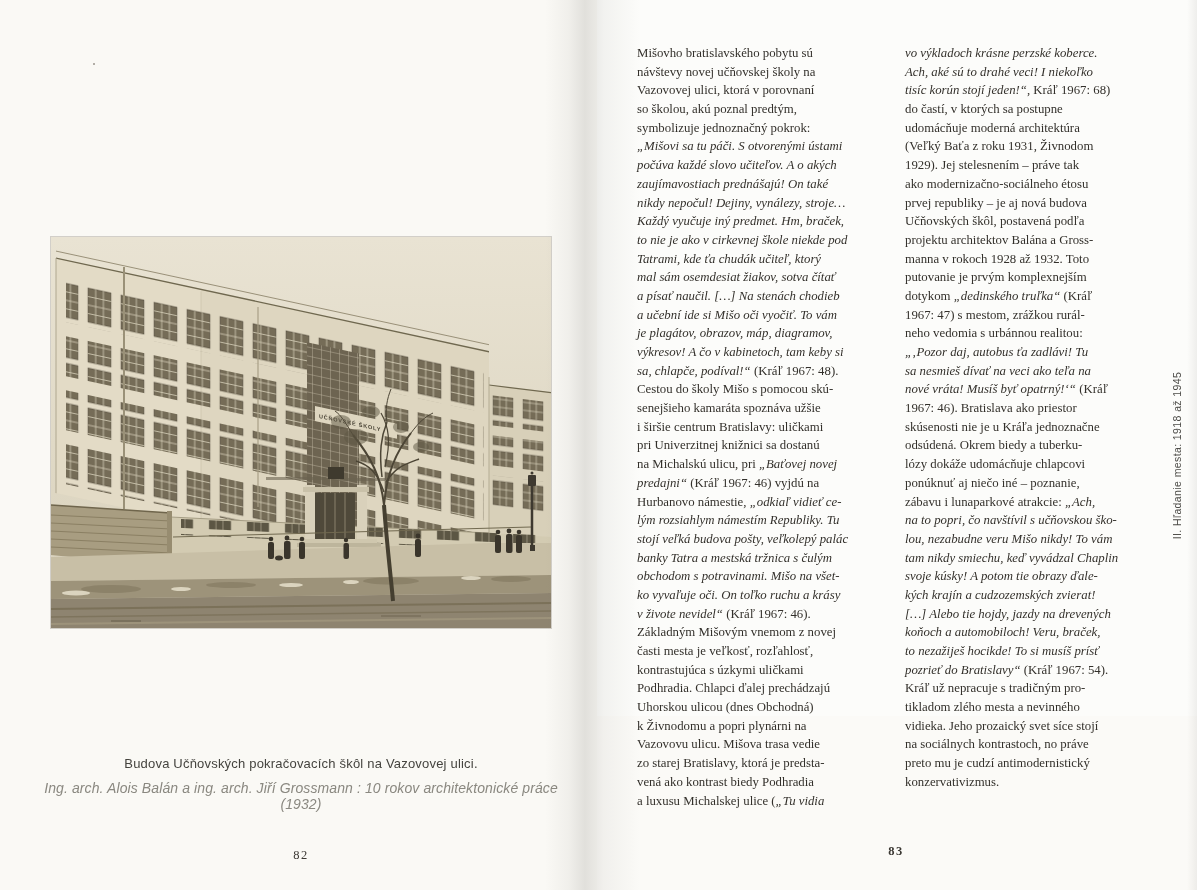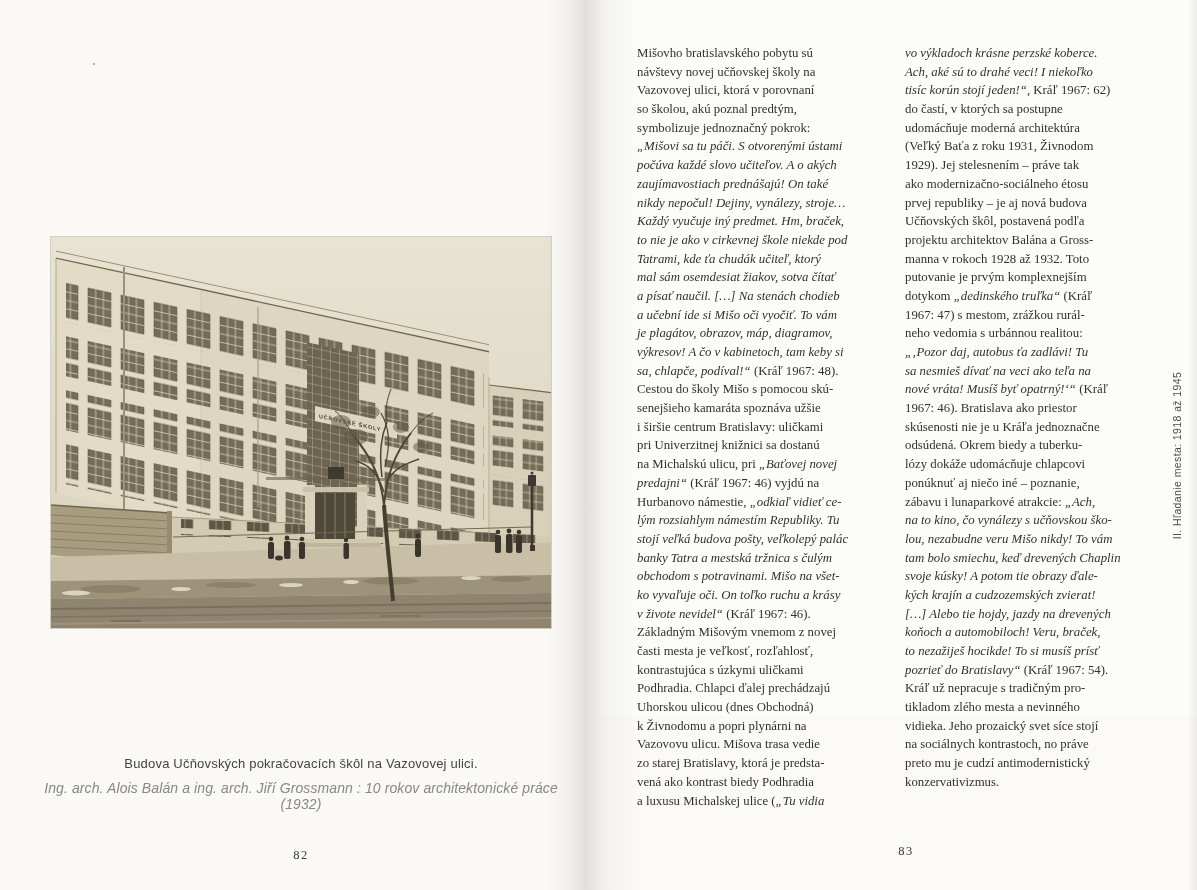--- a/index.html
+++ b/index.html
@@ -15,21 +15,21 @@
   .photo{position:absolute;left:51px;top:237px;width:500px;height:391px;
          outline:1px solid rgba(90,85,70,0.25);}
   .cap1{position:absolute;left:51px;top:756px;width:500px;text-align:center;
         font-family:"Liberation Sans",sans-serif;font-size:13px;font-weight:normal;
         color:#45443f;letter-spacing:0.2px;}
   .cap2{position:absolute;left:26px;top:780px;width:550px;text-align:center;
         font-family:"Liberation Sans",sans-serif;font-size:14px;font-style:italic;
         color:#8a8880;letter-spacing:0.1px;}
   .pnum{position:absolute;font-size:12.5px;color:#3b3833;letter-spacing:1.5px;text-align:center;}
   .pnum-l{left:51px;top:848px;width:500px;}
-  .pnum-r{left:50px;top:844px;width:518px;}
+  .pnum-r{left:40px;top:844px;width:518px;font-weight:bold;}
   .col{position:absolute;top:44px;width:252px;font-size:12.8px;line-height:18.7px;}
   .col-1{left:40px;}
   .col-2{left:308px;}
   .tl{white-space:nowrap;height:18.7px;}
   .it{font-style:italic;}
   .mlabel{position:absolute;left:466px;top:448px;width:230px;height:15px;text-align:center;
         transform:rotate(-90deg);font-family:"Liberation Sans",sans-serif;font-size:10.5px;
         color:#4c4b47;letter-spacing:0.4px;white-space:nowrap;}
   .speck{position:absolute;left:93px;top:63px;width:2px;height:2px;background:#9a958d;border-radius:50%;}
 </style>
@@ -257,21 +257,21 @@
         <div class="tl"><span>Uhorskou ulicou (dnes Obchodná)</span></div>
         <div class="tl"><span>k Živnodomu a popri plynárni na</span></div>
         <div class="tl"><span>Vazovovu ulicu. Mišova trasa vedie</span></div>
         <div class="tl"><span>zo starej Bratislavy, ktorá je predsta-</span></div>
         <div class="tl"><span>vená ako kontrast biedy Podhradia</span></div>
         <div class="tl"><span>a luxusu Michalskej ulice (</span><span class="it">„Tu vidia</span></div>
       </div>
     <div class="col col-2">
         <div class="tl"><span class="it">vo výkladoch krásne perzské koberce.</span></div>
         <div class="tl"><span class="it">Ach, aké sú to drahé veci! I niekoľko</span></div>
-        <div class="tl"><span class="it">tisíc korún stojí jeden!“</span><span>, Kráľ 1967: 62)</span></div>
+        <div class="tl"><span class="it">tisíc korún stojí jeden!“</span><span>, Kráľ 1967: 68)</span></div>
         <div class="tl"><span>do častí, v ktorých sa postupne</span></div>
         <div class="tl"><span>udomácňuje moderná architektúra</span></div>
         <div class="tl"><span>(Veľký Baťa z roku 1931, Živnodom</span></div>
         <div class="tl"><span>1929). Jej stelesnením – práve tak</span></div>
         <div class="tl"><span>ako modernizačno-sociálneho étosu</span></div>
         <div class="tl"><span>prvej republiky – je aj nová budova</span></div>
         <div class="tl"><span>Učňovských škôl, postavená podľa</span></div>
         <div class="tl"><span>projektu architektov Balána a Gross-</span></div>
         <div class="tl"><span>manna v rokoch 1928 až 1932. Toto</span></div>
         <div class="tl"><span>putovanie je prvým komplexnejším</span></div>
@@ -280,23 +280,23 @@
         <div class="tl"><span>neho vedomia s urbánnou realitou:</span></div>
         <div class="tl"><span class="it">„‚Pozor daj, autobus ťa zadlávi! Tu</span></div>
         <div class="tl"><span class="it">sa nesmieš dívať na veci ako teľa na</span></div>
         <div class="tl"><span class="it">nové vráta! Musíš byť opatrný!‘“</span><span> (Kráľ</span></div>
         <div class="tl"><span>1967: 46). Bratislava ako priestor</span></div>
         <div class="tl"><span>skúsenosti nie je u Kráľa jednoznačne</span></div>
         <div class="tl"><span>odsúdená. Okrem biedy a tuberku-</span></div>
         <div class="tl"><span>lózy dokáže udomácňuje chlapcovi</span></div>
         <div class="tl"><span>ponúknuť aj niečo iné – poznanie,</span></div>
         <div class="tl"><span>zábavu i lunaparkové atrakcie: </span><span class="it">„Ach,</span></div>
-        <div class="tl"><span class="it">na to kino, čo vynálezy s učňovskou ško-</span></div>
+        <div class="tl"><span class="it">na to popri, čo navštívil s učňovskou ško-</span></div>
         <div class="tl"><span class="it">lou, nezabudne veru Mišo nikdy! To vám</span></div>
-        <div class="tl"><span class="it">tam bolo smiechu, keď drevených Chaplin</span></div>
+        <div class="tl"><span class="it">tam nikdy smiechu, keď vyvádzal Chaplin</span></div>
         <div class="tl"><span class="it">svoje kúsky! A potom tie obrazy ďale-</span></div>
         <div class="tl"><span class="it">kých krajín a cudzozemských zvierat!</span></div>
         <div class="tl"><span class="it">[…] Alebo tie hojdy, jazdy na drevených</span></div>
         <div class="tl"><span class="it">koňoch a automobiloch! Veru, braček,</span></div>
         <div class="tl"><span class="it">to nezažiješ hocikde! To si musíš prísť</span></div>
         <div class="tl"><span class="it">pozrieť do Bratislavy“</span><span> (Kráľ 1967: 54).</span></div>
         <div class="tl"><span>Kráľ už nepracuje s tradičným pro-</span></div>
         <div class="tl"><span>tikladom zlého mesta a nevinného</span></div>
         <div class="tl"><span>vidieka. Jeho prozaický svet síce stojí</span></div>
         <div class="tl"><span>na sociálnych kontrastoch, no práve</span></div>

